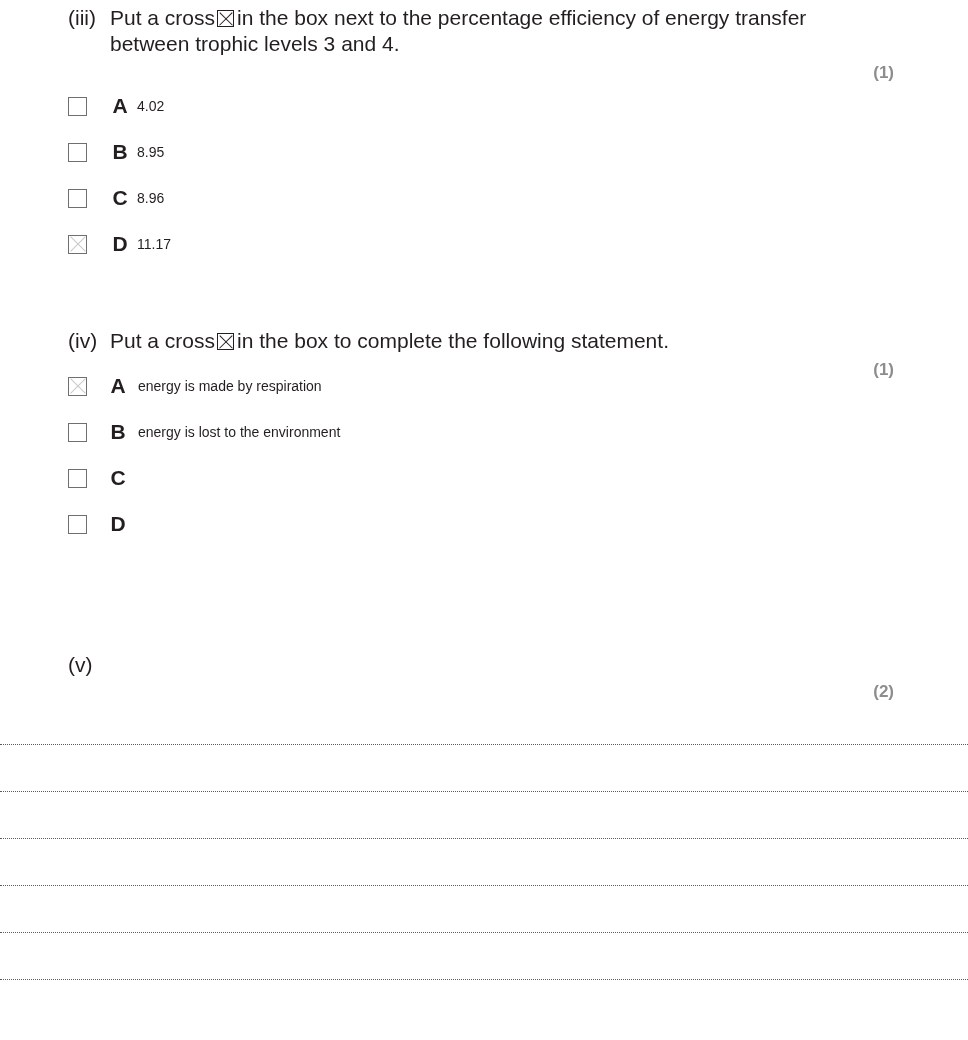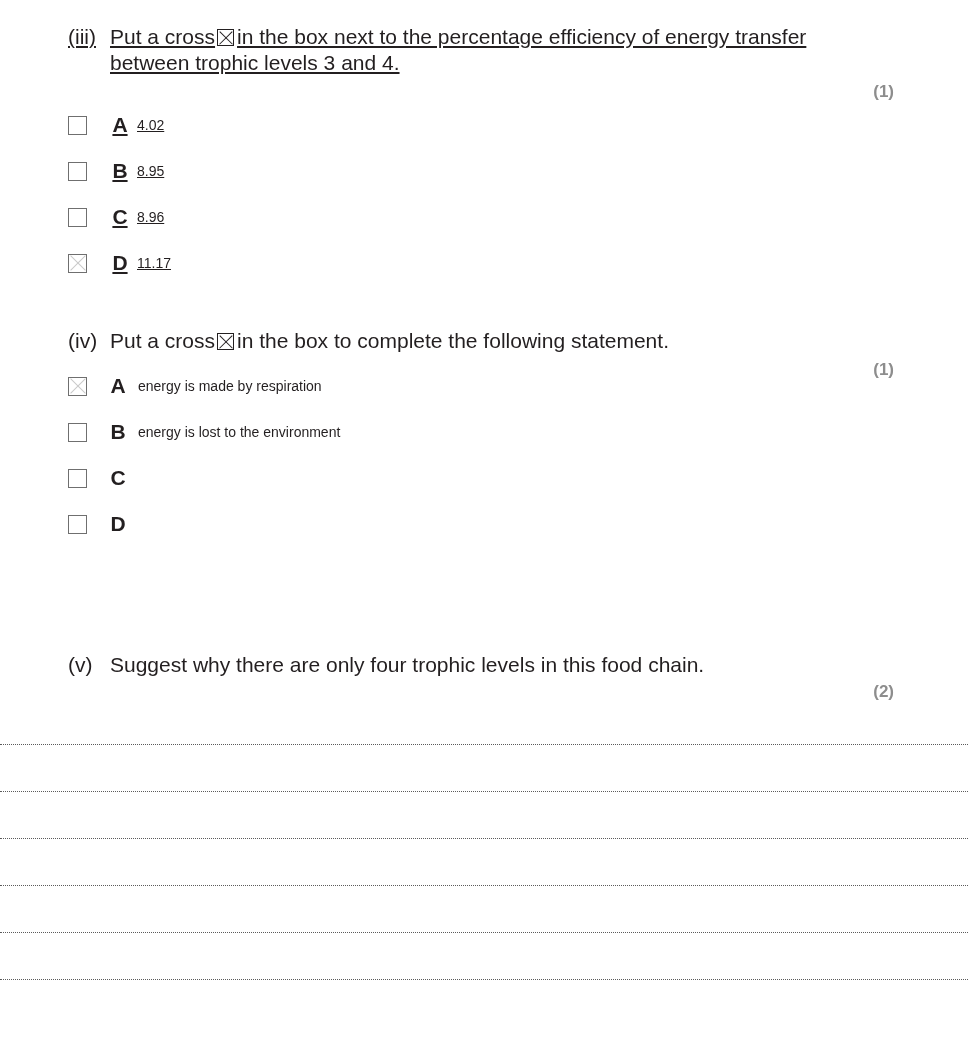--- a/index.html
+++ b/index.html
@@ -148,21 +148,21 @@
     height: 0;
     border-top: 1.6px dotted #5b5b5b;
   }
   .ans-gap { height: 46px; }
 </style>
 </head>
 <body>
 
 <div class="page">
 
-  <div class="q-block iii" style="top: 24px; text-decoration: underline;">
+  <div class="q-block iii" style="top: 5px;">
 
     <div class="q-stem">
       <div class="q-label">(iii)</div>
       <div class="q-stem-text"><span>Put a cross</span><span class="cross-glyph"></span><span>in the box next to the percentage efficiency of energy transfer between trophic levels 3 and 4.</span></div>
     </div>
 
     <div class="marks" style="top: 58px;">(1)</div>
 
     <div class="options" style="margin-top: 26px;">
       <div class="option-row">
@@ -216,21 +216,20 @@
       <div class="option-row">
         <div class="option-box"></div>
         <div class="option-letter">D</div>
       </div>
     </div>
   </div>
 
   <div class="q-block v" style="top: 652px;">
     <div class="q-stem">
       <div class="q-label">(v)</div>
-      <div class="q-stem-text">Suggest why there are only four trophic levels in this food chain.</div>
     </div>
     <div class="marks" style="top: 30px;">(2)</div>
   </div>
 
   <div class="answer-lines" style="top: 744px;">
     <div class="ans-line"></div>
     <div class="ans-gap"></div>
     <div class="ans-line"></div>
     <div class="ans-gap"></div>
     <div class="ans-line"></div>

